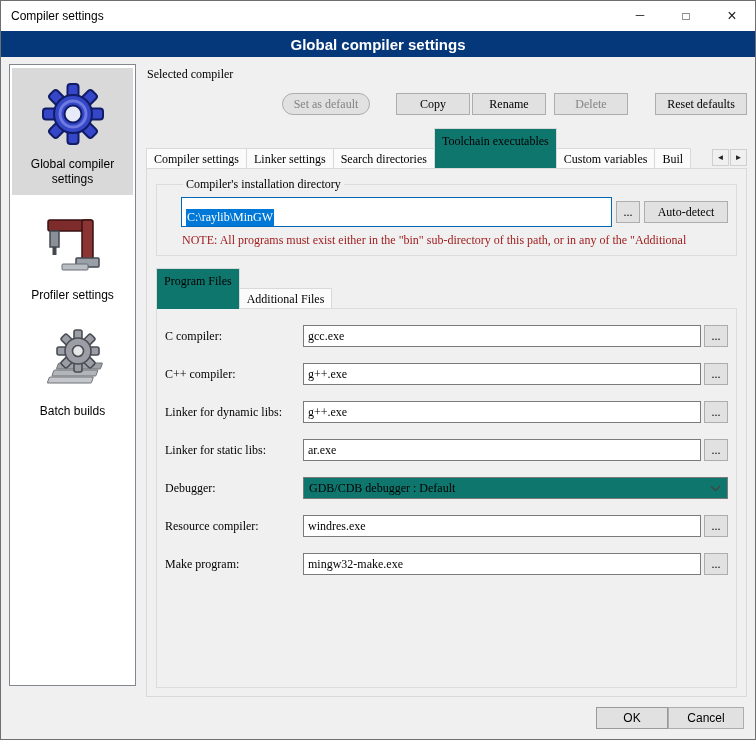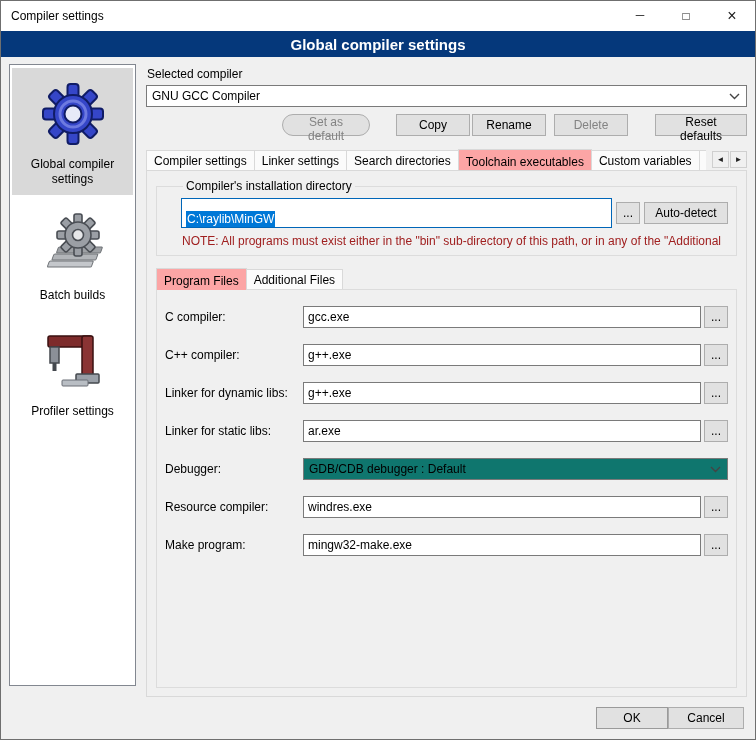--- a/index.html
+++ b/index.html
@@ -48,21 +48,21 @@
     padding: 3px 2px; overflow: hidden;
   }
   .side-item {
     display: flex; flex-direction: column; align-items: center;
     padding: 10px 2px 8px 2px; margin-bottom: 4px; cursor: default;
   }
   .side-item.selected { background: #d9d9d9; }
   .side-icon { width: 72px; height: 72px; display: flex; align-items: center; justify-content: center; }
   .side-label { text-align: center; margin-top: 7px; line-height: 1.25; }
   
-  .main { flex: 1; margin-left: 10px; display: flex; flex-direction: column; min-width: 0; }
+  .main { flex: 1; margin-left: 10px; display: flex; flex-direction: column; min-width: 0; font-family: Liberation Serif, serif; }
   .section-label { margin: 3px 0 4px 1px; }
   .combo {
     height: 22px; background: #fff; border: 1px solid #7a7a7a;
     display: flex; align-items: center; padding: 0 6px 0 5px;
   }
   .combo .chev { margin-left: auto; display: flex; }
   .combo.gray { background: #0f766e; }
   
   .btn {
     height: 22px; background: #e1e1e1; border: 1px solid #adadad;
@@ -78,21 +78,21 @@
   .w-reset  { width: 92px; margin-left: auto; }
   
   .tabstrip { display: flex; align-items: flex-end; margin-top: 13px; flex-shrink: 0; position: relative; z-index: 2; }
   .tabs { display: flex; flex: 1; align-items: flex-end; overflow: hidden; }
   .tab {
     height: 20px; padding: 3px 7px 0 7px; white-space: nowrap;
     background: #fbfbfb; border: 1px solid #d9d9d9; border-bottom: none;
     margin-right: -1px; cursor: default;
   }
   .tab.active {
-    height: 22px; padding-top: 5px; background: #fca5a5;
+    height: 41px; padding-top: 5px; background: #0f766e;
     margin-bottom: -1px; position: relative; z-index: 3;
   }
   .tab-arrows { display: flex; margin-left: 5px; margin-bottom: 2px; }
   .tab-arrow {
     width: 17px; height: 17px; margin-left: 1px;
     display: flex; align-items: center; justify-content: center;
     font-size: 8px; color: #222; background: #f0f0f0;
     border: 1px solid #cfcfcf; cursor: default;
   }
   
@@ -175,20 +175,34 @@
                 <rect x="-5.5" y="-30" width="11" height="60" rx="3" transform="rotate(90)"></rect>
                 <rect x="-5.5" y="-30" width="11" height="60" rx="3" transform="rotate(135)"></rect>
                 <circle r="19"></circle>
               </g>
               <circle r="13" fill="none" stroke="#6d7ae0" stroke-width="3"></circle>
               <circle r="8.5" fill="#e7eaf8" stroke="#101c66" stroke-width="2"></circle>
             </g>
           </svg>
         </span>
         <span class="side-label">Global compiler settings</span>
+      </div>
+
+      <div class="side-item">
+        <span class="side-icon">
+          <svg width="62" height="66" viewBox="0 0 62 66">
+            <rect x="6" y="8" width="44" height="11" rx="2" fill="#7d2b2b" stroke="#3a1010" stroke-width="1.5"></rect>
+            <rect x="40" y="8" width="11" height="42" rx="2" fill="#8a3434" stroke="#3a1010" stroke-width="1.5"></rect>
+            <rect x="8" y="19" width="9" height="16" fill="#8b9098" stroke="#44484e" stroke-width="1.5"></rect>
+            <rect x="10.5" y="35" width="4" height="8" fill="#44484e"></rect>
+            <rect x="34" y="46" width="23" height="9" rx="1" fill="#9aa0a8" stroke="#44484e" stroke-width="1.5"></rect>
+            <rect x="20" y="52" width="26" height="6" rx="1" fill="#b9bec4" stroke="#6a6f76" stroke-width="1"></rect>
+          </svg>
+        </span>
+        <span class="side-label">Profiler settings</span>
       </div>
 
       <div class="side-item">
         <span class="side-icon">
           <svg width="70" height="68" viewBox="0 0 70 68">
             <g transform="translate(26,54) skewX(-20)">
               <rect x="-16" y="-4" width="44" height="6" rx="1" fill="#c4c7cb" stroke="#6e7276" stroke-width="1"></rect>
               <rect x="-14" y="-11" width="44" height="6" rx="1" fill="#b2b5b9" stroke="#6e7276" stroke-width="1"></rect>
               <rect x="-12" y="-18" width="44" height="6" rx="1" fill="#9ea1a5" stroke="#6e7276" stroke-width="1"></rect>
             </g>
@@ -199,48 +213,26 @@
                 <rect x="-4" y="-21" width="8" height="42" rx="2" transform="rotate(90)"></rect>
                 <rect x="-4" y="-21" width="8" height="42" rx="2" transform="rotate(135)"></rect>
                 <circle r="13"></circle>
               </g>
               <circle r="5.5" fill="#e6e7e9" stroke="#4a4e54" stroke-width="1.6"></circle>
             </g>
           </svg>
         </span>
         <span class="side-label">Batch builds</span>
       </div>
-
-      <div class="side-item">
-        <span class="side-icon">
-          <svg width="62" height="66" viewBox="0 0 62 66">
-            <rect x="6" y="8" width="44" height="11" rx="2" fill="#7d2b2b" stroke="#3a1010" stroke-width="1.5"></rect>
-            <rect x="40" y="8" width="11" height="42" rx="2" fill="#8a3434" stroke="#3a1010" stroke-width="1.5"></rect>
-            <rect x="8" y="19" width="9" height="16" fill="#8b9098" stroke="#44484e" stroke-width="1.5"></rect>
-            <rect x="10.5" y="35" width="4" height="8" fill="#44484e"></rect>
-            <rect x="34" y="46" width="23" height="9" rx="1" fill="#9aa0a8" stroke="#44484e" stroke-width="1.5"></rect>
-            <rect x="20" y="52" width="26" height="6" rx="1" fill="#b9bec4" stroke="#6a6f76" stroke-width="1"></rect>
-          </svg>
-        </span>
-        <span class="side-label">Profiler settings</span>
-      </div>
     </div>
 
     <div class="main">
 
       <div class="section-label">Selected compiler</div>
 
-      <div class="combo">
-        <span>GNU GCC Compiler</span>
-        <span class="chev">
-          <svg width="11" height="7" viewBox="0 0 11 7">
-              <polyline points="1,1 5.5,5.5 10,1" fill="none" stroke="#444" stroke-width="1.4"></polyline>
-            </svg>
-        </span>
-      </div>
 
       <div class="btn-row">
         <button class="btn w-setdef" disabled="">Set as default</button>
         <button class="btn w-copy">Copy</button>
         <button class="btn w-rename">Rename</button>
         <button class="btn w-delete" disabled="">Delete</button>
         <button class="btn w-reset">Reset defaults</button>
       </div>
 
       <div class="tabstrip">

